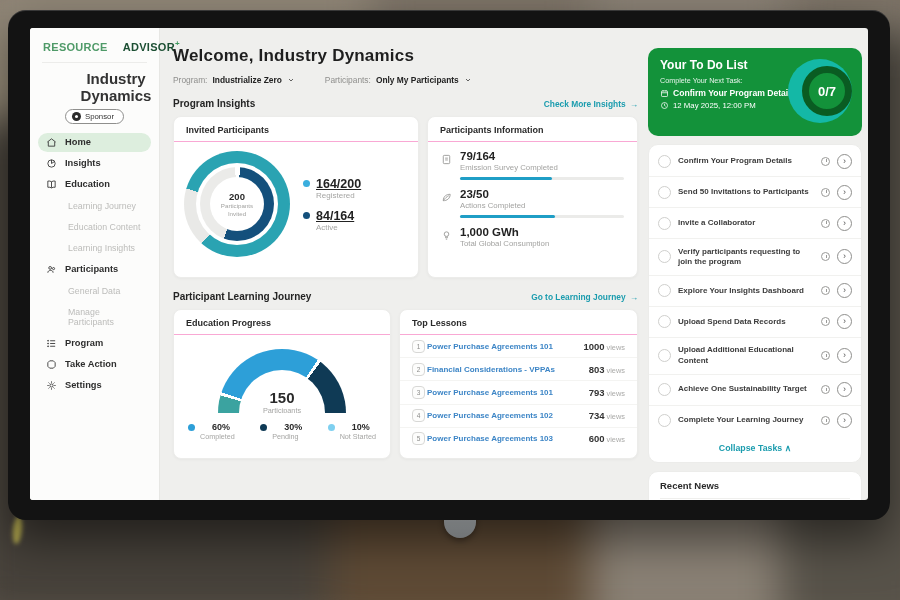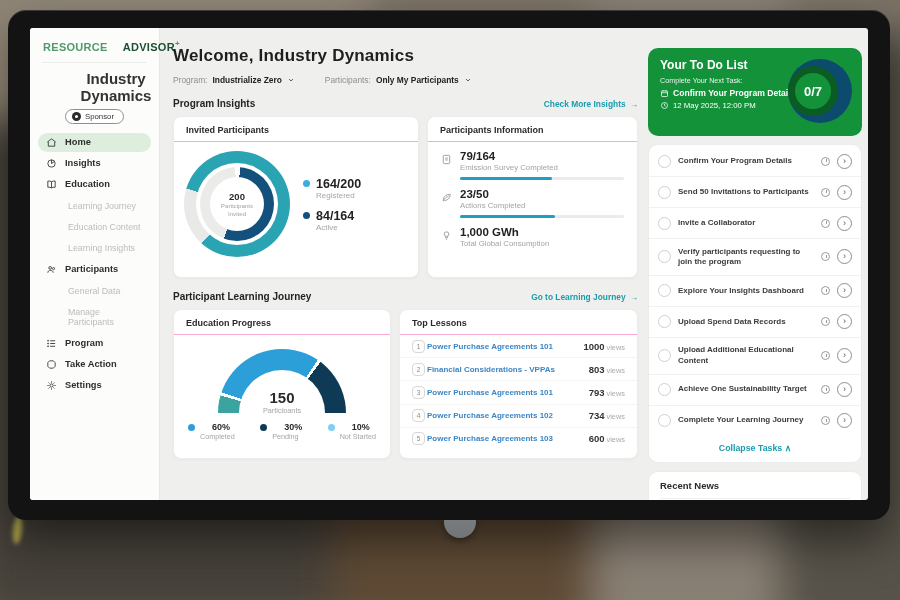--- a/index.html
+++ b/index.html
@@ -61,21 +61,21 @@
   .d-ring1 { position:absolute; inset:0; border-radius:50%; background:conic-gradient(from 287deg, #2aa3b2 0deg 295deg, #e9e9e7 295deg 360deg); }
   .d-hole1 { position:absolute; inset:12px; border-radius:50%; background:#fff; }
   .d-ring2 { position:absolute; inset:16px; border-radius:50%; background:conic-gradient(from 5deg, #14507c 0deg 196deg, #ebebe9 196deg 352deg, #fff 352deg 360deg); }
   .d-hole2 { position:absolute; inset:26px; border-radius:50%; background:#fff; display:flex; flex-direction:column; align-items:center; justify-content:center; }
   .d-cv { font-size:9.5px; font-weight:bold; color:#2a2a2a; }
   .d-cl { font-size:6.2px; color:#a3a3a1; line-height:1.25; }
   .d-legend { margin-left:13px; }
   .d-leg-item { margin:9px 0; }
   .d-leg-top { display:flex; align-items:center; gap:6px; }
   .dot { width:7px; height:7px; border-radius:50%; flex:none; }
-  .lv { font-size:12.5px; font-weight:bold; color:#222; }
+  .lv { font-size:12.5px; font-weight:bold; color:#222;text-decoration:underline; }
   .ll { font-size:8px; color:#a5a5a3; margin-left:13px; }
 
   .c-info { flex:1; height:162px; min-width:0; }
   .info-body { padding:8px 13px; }
   .info-row { margin-bottom:8px; }
   .ir-top { display:flex; align-items:flex-start; gap:8px; }
   .ir-top svg { width:11px; height:13px; color:#9a9a98; flex:none; margin-top:3px; }
   .iv { font-size:11.5px; font-weight:bold; color:#222; }
   .il { font-size:7.8px; color:#a3a3a1; margin-top:1px; }
   .bar { height:3px; background:#ebebe9; border-radius:2px; margin:5px 0 0 19px; }
@@ -105,21 +105,21 @@
 
   
   .rightcol { width:220px; flex:none; padding:20px 6px 0 0; }
   .todo-card { position:relative; width:214px; height:88px; background:#13923a; border-radius:10px; padding:10px 12px; color:#fff; }
   .t-title { font-size:12px; font-weight:bold; }
   .t-sub { font-size:7.2px; opacity:.9; margin-top:4px; }
   .t-task, .t-date { display:flex; align-items:center; gap:4px; margin-top:3px; }
   .t-task { font-size:8.6px; font-weight:bold; }
   .t-date { font-size:7.8px; }
   .t-task svg, .t-date svg { width:9px; height:9px; color:#fff; flex:none; }
-  .ring-o { position:absolute; right:10px; top:11px; width:64px; height:64px; border-radius:50%; background:#0c4a6e; display:flex; align-items:center; justify-content:flex-start; }
+  .ring-o { position:absolute; right:10px; top:11px; width:64px; height:64px; border-radius:50%; background:#14b8a6; display:flex; align-items:center; justify-content:flex-end; }
   .ring-i { width:50px; height:50px; border-radius:50%; border:7px solid #0a5c22; background:#13923a; display:flex; align-items:center; justify-content:center; font-size:13px; font-weight:bold; }
 
   .tasks-card { width:214px; background:#fff; border:1px solid #ececea; border-radius:10px; margin-top:8px; padding:1px 0; }
   .task-row { display:flex; align-items:center; gap:7px; padding:7.5px 9px; border-bottom:1px solid #f1f1ef; }
   .cb { width:13px; height:13px; border:1.5px solid #cfcfcd; border-radius:50%; flex:none; cursor:pointer; }
   .t-label { flex:1; font-size:8px; font-weight:bold; color:#3c3c3c; line-height:1.3; }
   .clock { width:9px; height:9px; border:1px solid #9a9a98; border-radius:50%; position:relative; flex:none; }
   .clock::after { content:""; position:absolute; left:3.5px; top:1.5px; width:1px; height:3px; background:#9a9a98; }
   .chevbtn { width:15px; height:15px; border:1.3px solid #8f8f8d; border-radius:50%; color:#555; font-size:9px; line-height:12px; text-align:center; flex:none; cursor:pointer; }
   .collapse { text-align:center; padding:7px 0 8px; font-size:8.8px; font-weight:bold; color:#1b9cae; cursor:pointer; }

